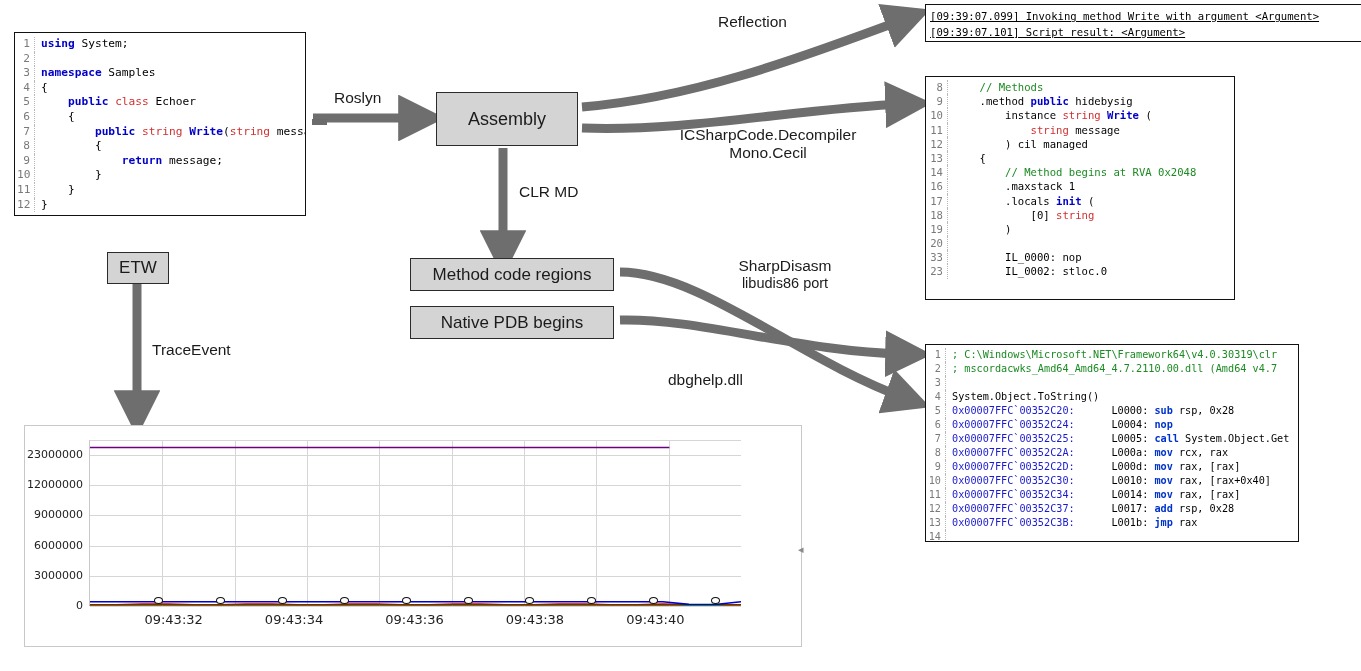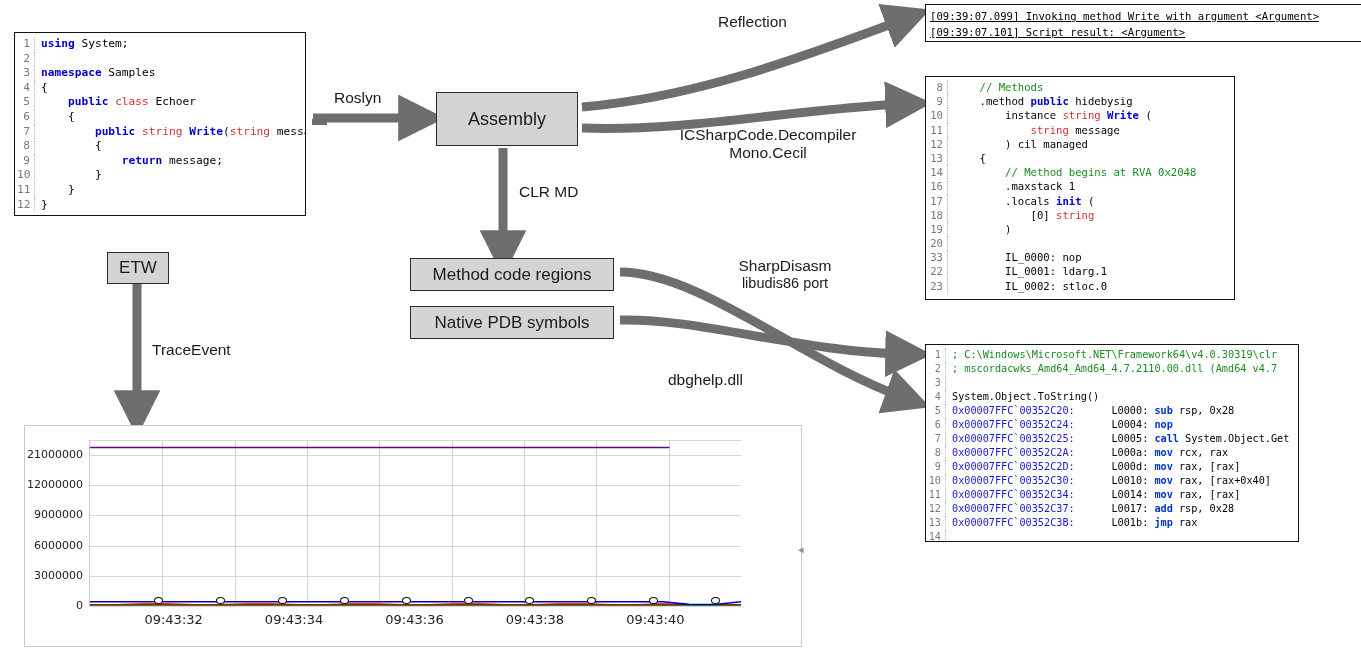--- a/index.html
+++ b/index.html
@@ -111,21 +111,20 @@
       <div class="crow" style="height: 14.2px; line-height: 14.2px;"><span class="gut" style="width: 20px;">11</span><span class="ctext"><span class="p">            </span><span class="t">string</span><span class="p"> message</span></span></div>
       <div class="crow" style="height: 14.2px; line-height: 14.2px;"><span class="gut" style="width: 20px;">12</span><span class="ctext"><span class="p">        ) cil managed</span></span></div>
       <div class="crow" style="height: 14.2px; line-height: 14.2px;"><span class="gut" style="width: 20px;">13</span><span class="ctext"><span class="p">    {</span></span></div>
       <div class="crow" style="height: 14.2px; line-height: 14.2px;"><span class="gut" style="width: 20px;">14</span><span class="ctext"><span class="p">        </span><span class="c">// Method begins at RVA 0x2048</span></span></div>
       <div class="crow" style="height: 14.2px; line-height: 14.2px;"><span class="gut" style="width: 20px;">16</span><span class="ctext"><span class="p">        .maxstack 1</span></span></div>
       <div class="crow" style="height: 14.2px; line-height: 14.2px;"><span class="gut" style="width: 20px;">17</span><span class="ctext"><span class="p">        .locals </span><span class="k">init</span><span class="p"> (</span></span></div>
       <div class="crow" style="height: 14.2px; line-height: 14.2px; align-items: flex-end;"><span class="gut" style="width: 20px;">18</span><span class="ctext"><span class="p">            [0] </span><span class="t">string</span></span></div>
       <div class="crow" style="height: 14.2px; line-height: 14.2px;"><span class="gut" style="width: 20px;">19</span><span class="ctext"><span class="p">        )</span></span></div>
       <div class="crow" style="height: 14.2px; line-height: 14.2px;"><span class="gut" style="width: 20px;">20</span><span class="ctext"><span class="p"></span></span></div>
       <div class="crow" style="height: 14.2px; line-height: 14.2px;"><span class="gut" style="width: 20px;">33</span><span class="ctext"><span class="p">        IL_0000: nop</span></span></div>
-      <div class="crow" style="height: 14.2px; line-height: 14.2px;"><span class="gut" style="width: 20px;">22</span><span class="ctext"><span class="p">        IL_0001: ldarg.1</span></span></div>
       <div class="crow" style="height: 14.2px; line-height: 14.2px;"><span class="gut" style="width: 20px;">23</span><span class="ctext"><span class="p">        IL_0002: stloc.0</span></span></div>
     </div>
 </div>
 
 <div class="panel abs" style="left:925px;top:344px;width:374px;height:198px;">
   <div class="rows" id="asm-rows" style="font-size:10.2px;padding:3px 0 0 2px;">
       <div class="crow" style="height: 14px; line-height: 14px;"><span class="gut" style="width: 18px;">1</span><span class="ctext"><span class="g">; C:\Windows\Microsoft.NET\Framework64\v4.0.30319\clr</span></span></div>
       <div class="crow" style="height: 14px; line-height: 14px;"><span class="gut" style="width: 18px;">2</span><span class="ctext"><span class="g">; mscordacwks_Amd64_Amd64_4.7.2110.00.dll (Amd64 v4.7</span></span></div>
       <div class="crow" style="height: 14px; line-height: 14px;"><span class="gut" style="width: 18px;">3</span><span class="ctext"><span class="p"></span></span></div>
       <div class="crow" style="height: 14px; line-height: 14px;"><span class="gut" style="width: 18px;">4</span><span class="ctext"><span class="p">System.Object.ToString()</span></span></div>
@@ -139,21 +138,21 @@
       <div class="crow" style="height: 14px; line-height: 14px;"><span class="gut" style="width: 18px;">12</span><span class="ctext"><span class="bl">0x00007FFC`00352C37:</span><span class="p">      L0017: </span><span class="b">add</span><span class="p"> rsp, 0x28</span></span></div>
       <div class="crow" style="height: 14px; line-height: 14px;"><span class="gut" style="width: 18px;">13</span><span class="ctext"><span class="bl">0x00007FFC`00352C3B:</span><span class="p">      L001b: </span><span class="b">jmp</span><span class="p"> rax</span></span></div>
       <div class="crow" style="height: 14px; line-height: 14px;"><span class="gut" style="width: 18px;">14</span><span class="ctext"><span class="p"></span></span></div>
     </div>
 </div>
 
 <div class="pbox abs" style="left:436px;top:92px;width:142px;height:54px;font-size:18px;">Assembly</div>
 
 <div class="pbox abs" style="left:410px;top:258px;width:204px;height:33px;">Method code regions</div>
 
-<div class="pbox abs" style="left:410px;top:306px;width:204px;height:33px;">Native PDB symbols</div>
+<div class="pbox abs" style="left:410px;top:306px;width:204px;height:33px;">Native PDB begins</div>
 
 <div class="pbox abs" style="left:107px;top:252px;width:62px;height:32px;">ETW</div>
 
 <div class="lbl abs" style="left:334px;top:89px;">Roslyn</div>
 
 <div class="lbl abs" style="left:718px;top:13px;">Reflection</div>
 
 <div class="lbl abs ctr" style="left:660px;top:126px;width:216px;">
   <div>ICSharpCode.Decompiler</div>
   <div>Mono.Cecil</div>
@@ -203,21 +202,21 @@
       <div class="marker" style="left: 497.27px; top: 157.366px;"></div>
       <div class="marker" style="left: 559.115px; top: 157.366px;"></div>
       <div class="marker" style="left: 620.96px; top: 157.366px;"></div>
     </div>
   <div id="yticks">
       <div class="ytick" style="left: 0px; width: 58px; top: 173px;">0</div>
       <div class="ytick" style="left: 0px; width: 58px; top: 142.818px;">3000000</div>
       <div class="ytick" style="left: 0px; width: 58px; top: 112.636px;">6000000</div>
       <div class="ytick" style="left: 0px; width: 58px; top: 82.4545px;">9000000</div>
       <div class="ytick" style="left: 0px; width: 58px; top: 52.2727px;">12000000</div>
-      <div class="ytick" style="left: 0px; width: 58px; top: 22.0909px;">21000000</div>
+      <div class="ytick" style="left: 0px; width: 58px; top: 22.0909px;">23000000</div>
     </div>
   <div id="xticks">
       <div class="xtick" style="left: 108.63px; width: 80px; top: 186px;">09:43:32</div>
       <div class="xtick" style="left: 229.065px; width: 80px; top: 186px;">09:43:34</div>
       <div class="xtick" style="left: 349.5px; width: 80px; top: 186px;">09:43:36</div>
       <div class="xtick" style="left: 469.935px; width: 80px; top: 186px;">09:43:38</div>
       <div class="xtick" style="left: 590.37px; width: 80px; top: 186px;">09:43:40</div>
     </div>
 
 </div>

